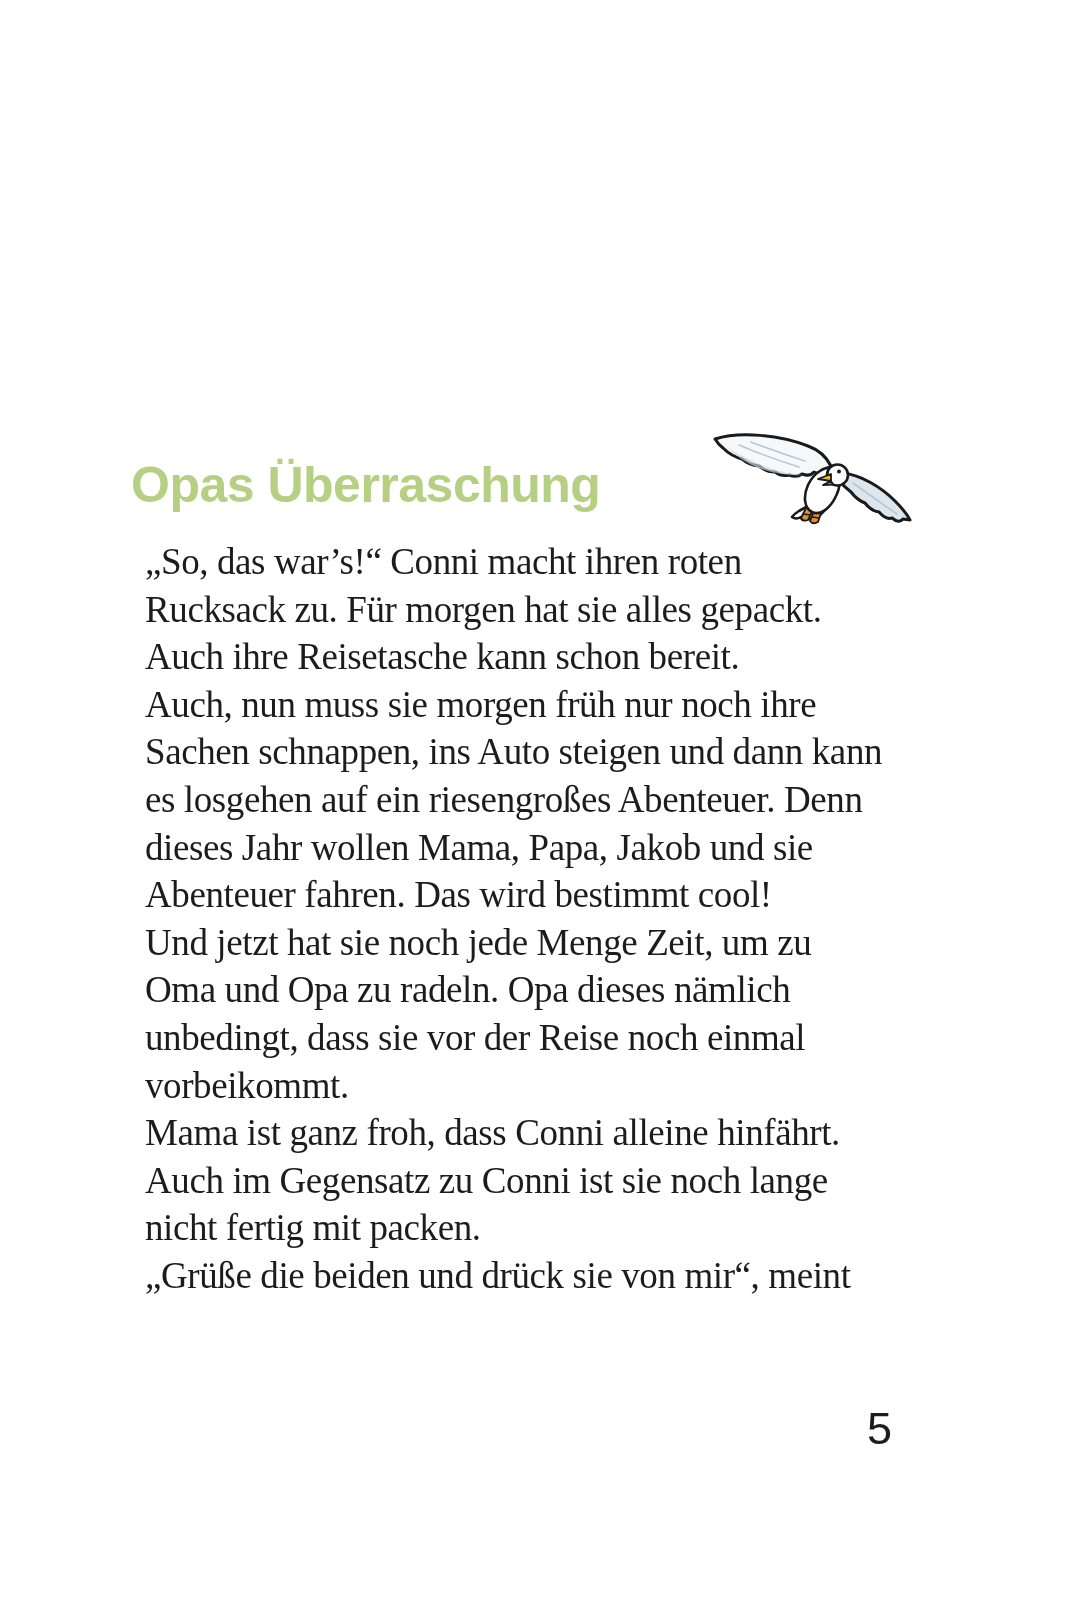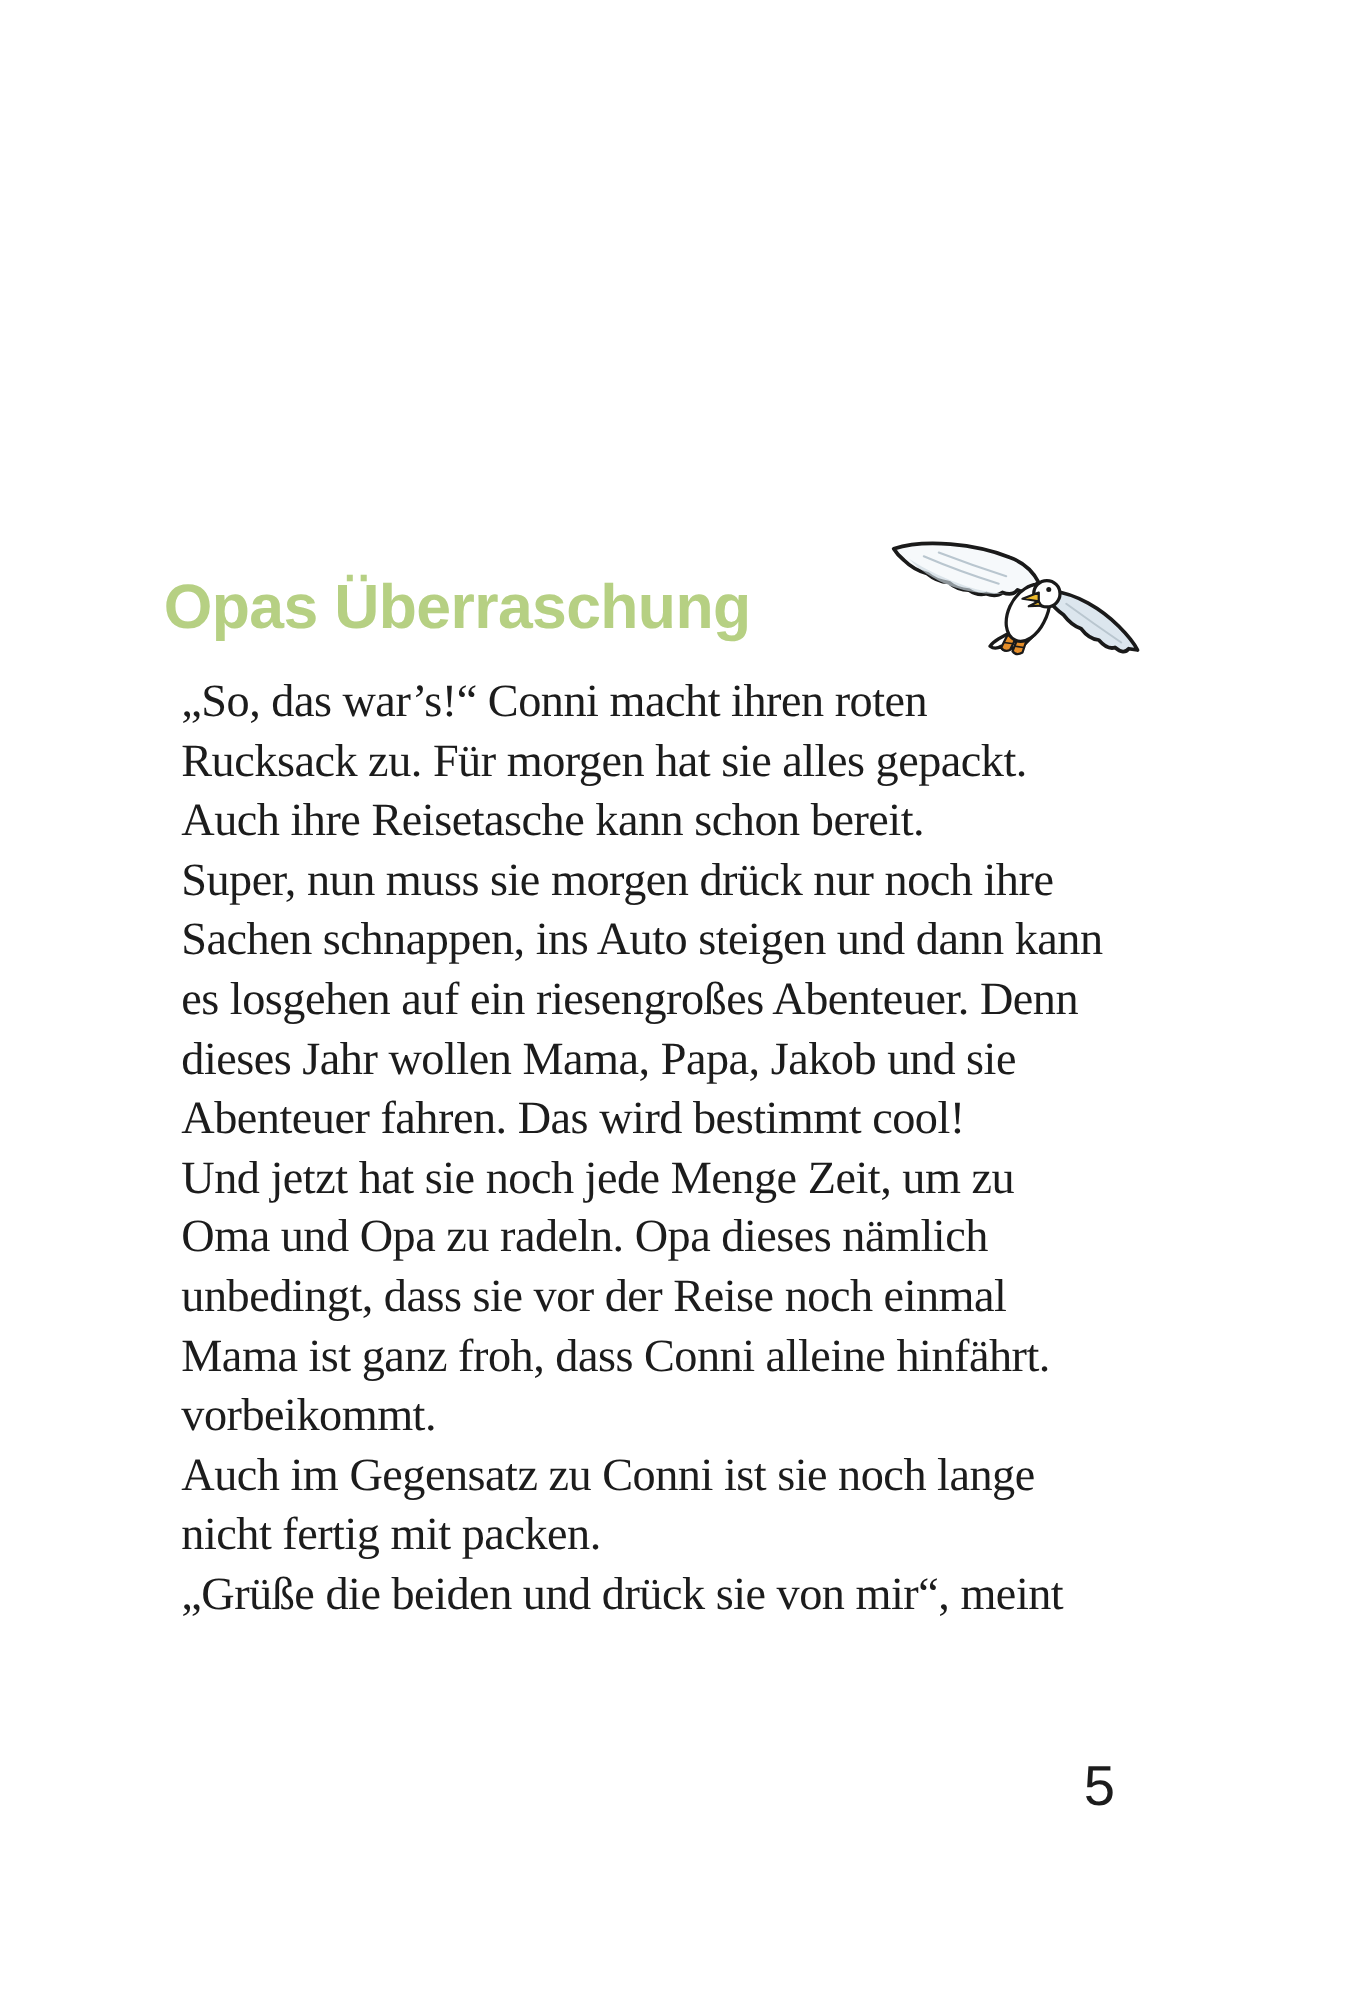--- a/index.html
+++ b/index.html
@@ -103,30 +103,30 @@
     <path class="beak" d="M146,59 L133,64 L146,66 Z"></path>
     <path class="beak" d="M146,66 L138,70 L148,69.5 Z"></path>
 
     <circle class="eye" cx="154" cy="56.5" r="2"></circle>
   </svg>
 
   <div class="body-text">
     <div class="line">„So, das war’s!“ Conni macht ihren roten</div>
     <div class="line">Rucksack zu. Für morgen hat sie alles gepackt.</div>
     <div class="line">Auch ihre Reisetasche kann schon bereit.</div>
-    <div class="line">Super, nun muss sie morgen drück nur noch ihre</div>
+    <div class="line">Auch, nun muss sie morgen früh nur noch ihre</div>
     <div class="line">Sachen schnappen, ins Auto steigen und dann kann</div>
     <div class="line">es losgehen auf ein riesengroßes Abenteuer. Denn</div>
     <div class="line">dieses Jahr wollen Mama, Papa, Jakob und sie</div>
     <div class="line">Abenteuer fahren. Das wird bestimmt cool!</div>
     <div class="line">Und jetzt hat sie noch jede Menge Zeit, um zu</div>
     <div class="line">Oma und Opa zu radeln. Opa dieses nämlich</div>
     <div class="line">unbedingt, dass sie vor der Reise noch einmal</div>
+    <div class="line">vorbeikommt.</div>
     <div class="line">Mama ist ganz froh, dass Conni alleine hinfährt.</div>
-    <div class="line">vorbeikommt.</div>
     <div class="line">Auch im Gegensatz zu Conni ist sie noch lange</div>
     <div class="line">nicht fertig mit packen.</div>
     <div class="line">„Grüße die beiden und drück sie von mir“, meint</div>
   </div>
 
   <div class="page-number">5</div>
 
 </div>
 
 </body></html>

